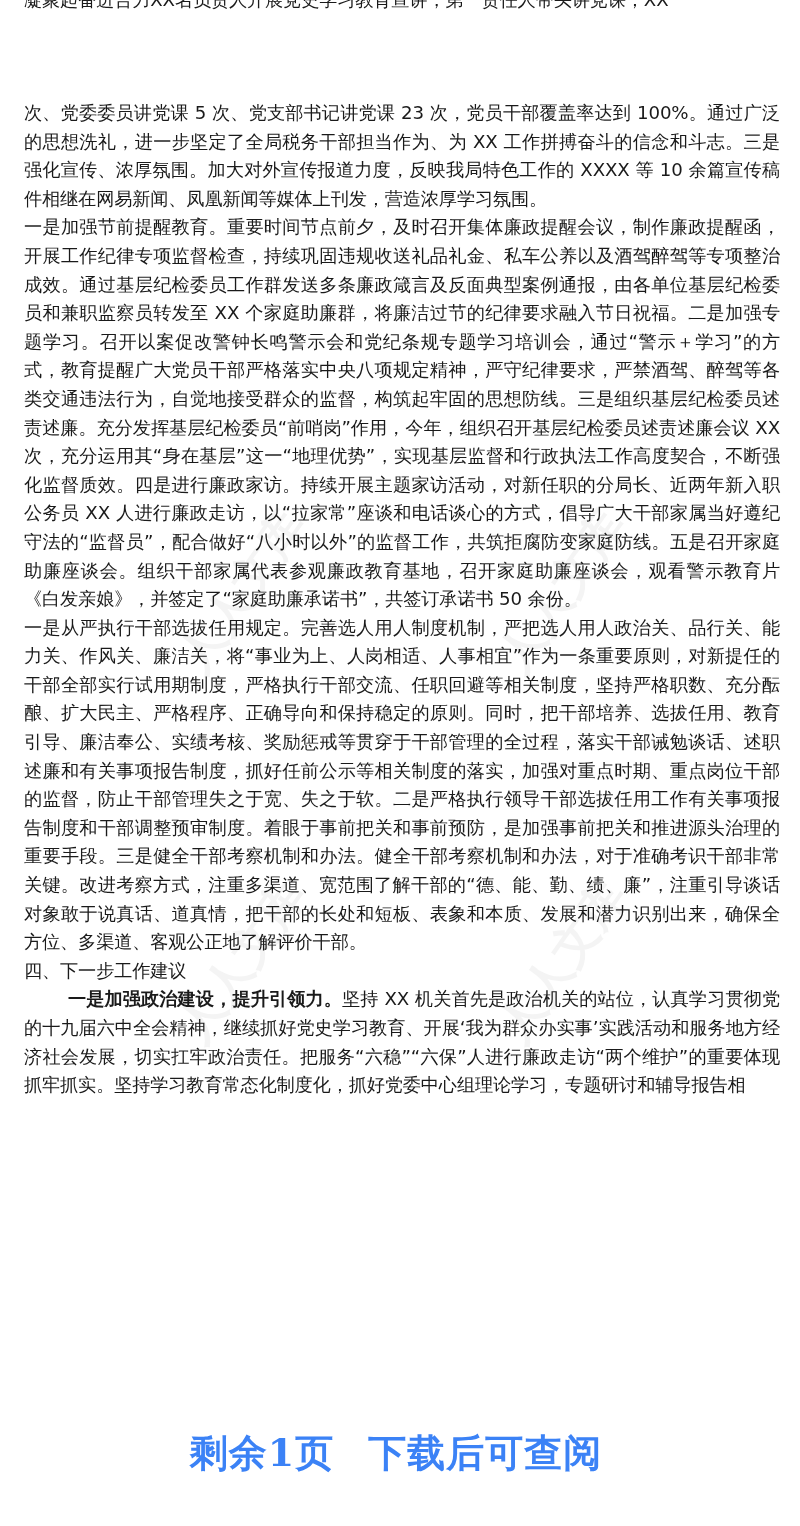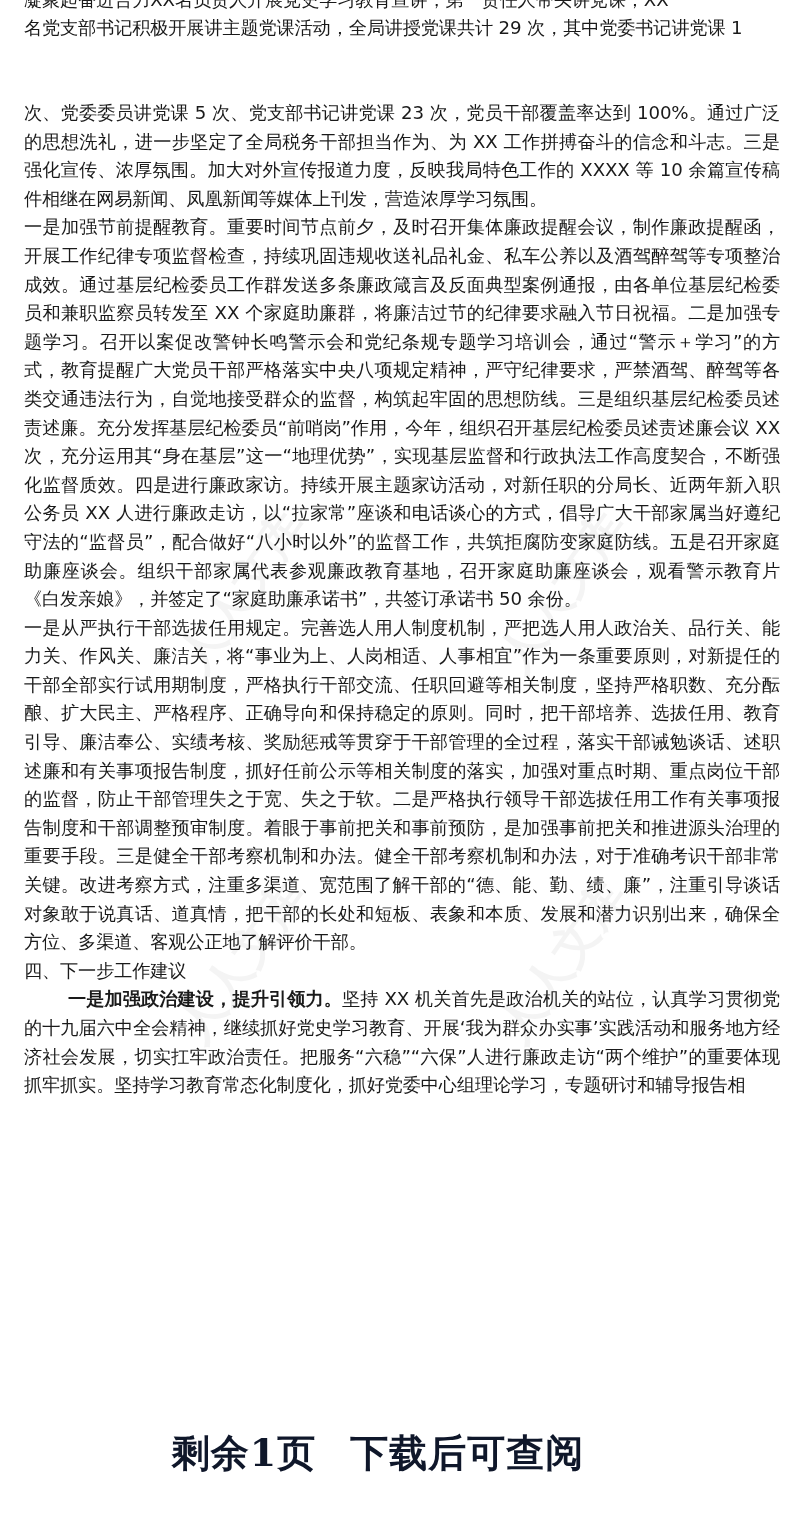--- a/index.html
+++ b/index.html
@@ -49,38 +49,38 @@
     }
     .banner {
       position: absolute;
       top: 1428px;
       left: 0;
       width: 756px;
       text-align: center;
       font-family: "DejaVu Serif", "Liberation Serif", serif;
       font-weight: bold;
       font-size: 38px;
-      color: #0f172a;
+      color: #3b82f6;
       letter-spacing: 1px;
+      padding-left: 18px;
     }
     .banner .gap { display: inline-block; width: 34px; }
   </style>
 </head>
 <body>
 
 <div class="watermark" style="left:150px; top:560px;">人人文库</div>
 <div class="watermark" style="left:470px; top:560px;">人人文库</div>
 <div class="watermark" style="left:150px; top:930px;">人人文库</div>
 <div class="watermark" style="left:470px; top:930px;">人人文库</div>
 
 <div class="page page-a">
   <div class="cut-line" style="margin-top:14px;">
     <span>凝聚起奋进合力XX名负责人开展党史学习教育宣讲，第一责任人带头讲党课，XX</span>
   </div>
-  <p style="white-space:nowrap;">名党支部书记积极开展讲主题党课活动，全局讲授党课共计 29 次，其中党委书记讲党课 1</p>
 </div>
 
 <div class="page page-b">
   <p>次、党委委员讲党课 5 次、党支部书记讲党课 23 次，党员干部覆盖率达到 100%。通过广泛的思想洗礼，进一步坚定了全局税务干部担当作为、为 XX 工作拼搏奋斗的信念和斗志。三是强化宣传、浓厚氛围。加大对外宣传报道力度，反映我局特色工作的 XXXX 等 10 余篇宣传稿件相继在网易新闻、凤凰新闻等媒体上刊发，营造浓厚学习氛围。</p>
   <p>一是加强节前提醒教育。重要时间节点前夕，及时召开集体廉政提醒会议，制作廉政提醒函，开展工作纪律专项监督检查，持续巩固违规收送礼品礼金、私车公养以及酒驾醉驾等专项整治成效。通过基层纪检委员工作群发送多条廉政箴言及反面典型案例通报，由各单位基层纪检委员和兼职监察员转发至 XX 个家庭助廉群，将廉洁过节的纪律要求融入节日祝福。二是加强专题学习。召开以案促改警钟长鸣警示会和党纪条规专题学习培训会，通过“警示＋学习”的方式，教育提醒广大党员干部严格落实中央八项规定精神，严守纪律要求，严禁酒驾、醉驾等各类交通违法行为，自觉地接受群众的监督，构筑起牢固的思想防线。三是组织基层纪检委员述责述廉。充分发挥基层纪检委员“前哨岗”作用，今年，组织召开基层纪检委员述责述廉会议 XX 次，充分运用其“身在基层”这一“地理优势”，实现基层监督和行政执法工作高度契合，不断强化监督质效。四是进行廉政家访。持续开展主题家访活动，对新任职的分局长、近两年新入职公务员 XX 人进行廉政走访，以“拉家常”座谈和电话谈心的方式，倡导广大干部家属当好遵纪守法的“监督员”，配合做好“八小时以外”的监督工作，共筑拒腐防变家庭防线。五是召开家庭助廉座谈会。组织干部家属代表参观廉政教育基地，召开家庭助廉座谈会，观看警示教育片《白发亲娘》，并签定了“家庭助廉承诺书”，共签订承诺书 50 余份。</p>
   <p>一是从严执行干部选拔任用规定。完善选人用人制度机制，严把选人用人政治关、品行关、能力关、作风关、廉洁关，将“事业为上、人岗相适、人事相宜”作为一条重要原则，对新提任的干部全部实行试用期制度，严格执行干部交流、任职回避等相关制度，坚持严格职数、充分酝酿、扩大民主、严格程序、正确导向和保持稳定的原则。同时，把干部培养、选拔任用、教育引导、廉洁奉公、实绩考核、奖励惩戒等贯穿于干部管理的全过程，落实干部诫勉谈话、述职述廉和有关事项报告制度，抓好任前公示等相关制度的落实，加强对重点时期、重点岗位干部的监督，防止干部管理失之于宽、失之于软。二是严格执行领导干部选拔任用工作有关事项报告制度和干部调整预审制度。着眼于事前把关和事前预防，是加强事前把关和推进源头治理的重要手段。三是健全干部考察机制和办法。健全干部考察机制和办法，对于准确考识干部非常关键。改进考察方式，注重多渠道、宽范围了解干部的“德、能、勤、绩、廉”，注重引导谈话对象敢于说真话、道真情，把干部的长处和短板、表象和本质、发展和潜力识别出来，确保全方位、多渠道、客观公正地了解评价干部。</p>
   <p class="heading">四、下一步工作建议</p>
   <p><span class="bold">一是加强政治建设，提升引领力。</span><span>坚持 XX 机关首先是政治机关的站位，认真学习贯彻党的十九届六中全会精神，继续抓好党史学习教育、开展‘我为群众办实事’实践活动和服务地方经济社会发展，切实扛牢政治责任。把服务“六稳”“六保”人进行廉政走访“两个维护”的重要体现抓牢抓实。坚持学习教育常态化制度化，抓好党委中心组理论学习，专题研讨和辅导报告相</span></p>
 </div>
 

